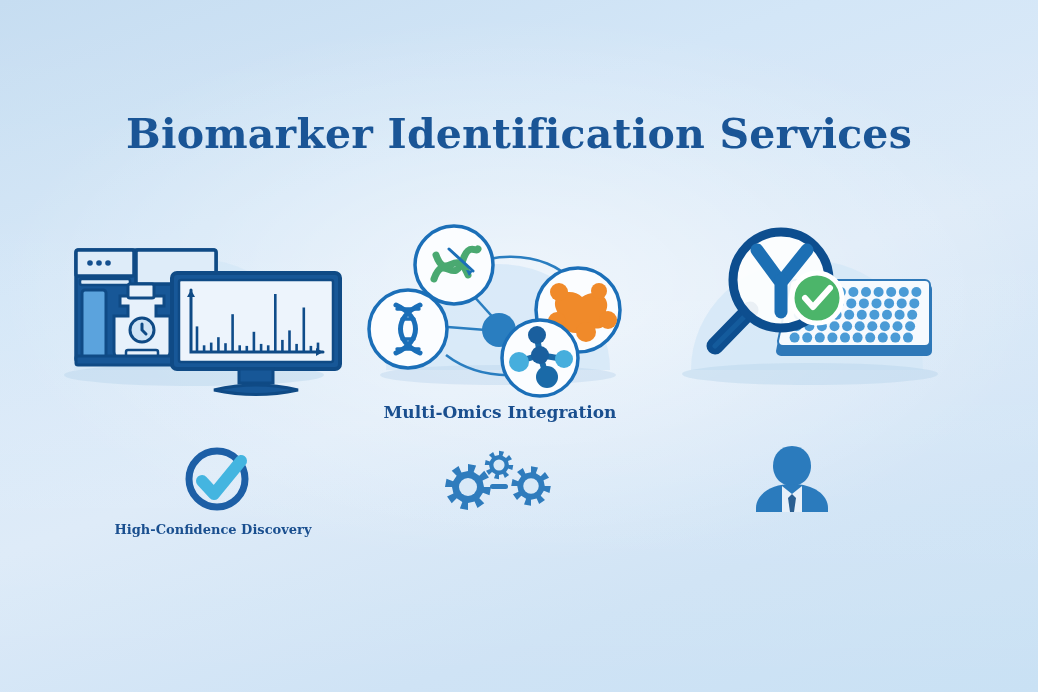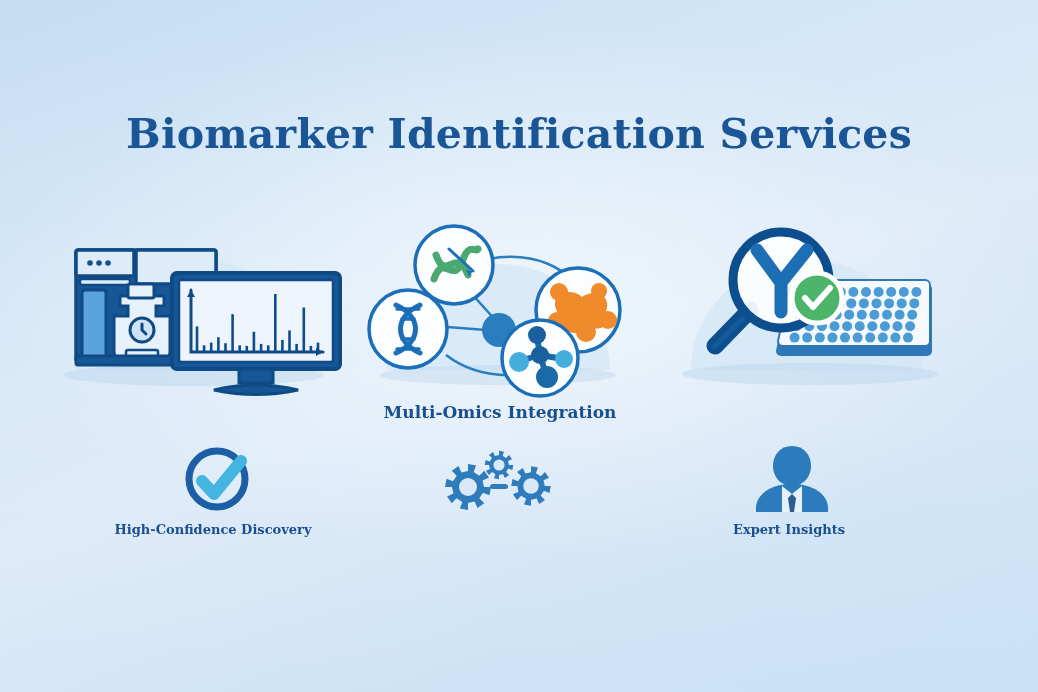--- a/index.html
+++ b/index.html
@@ -367,15 +367,14 @@
   <div class="feat-icon layer" id="feat-icon-2">
     <svg width="140" height="72" viewBox="0 0 140 72">
       <g fill="#2b7bbd">
         <path d="M70 6 c12 0 19 9 19 20 c0 11 -8 20 -19 20 c-11 0 -19 -9 -19 -20 c0 -11 7 -20 19 -20 z"></path>
         <path d="M70 44 c-22 0 -36 11 -36 24 l0 4 l72 0 l0 -4 c0 -13 -14 -24 -36 -24 z"></path>
       </g>
       <path d="M60 46 l10 8 l10 -8 l0 26 l-20 0 z" fill="#f1f7fc" opacity="0.95"></path>
       <path d="M70 54 l4 4 l-2 14 l-4 0 l-2 -14 z" fill="#2b5f91"></path>
     </svg>
   </div>
-  <div class="feat-label layer" id="feat-label-2">Expert Insights</div>
 
 </div>
 
 </body></html>

